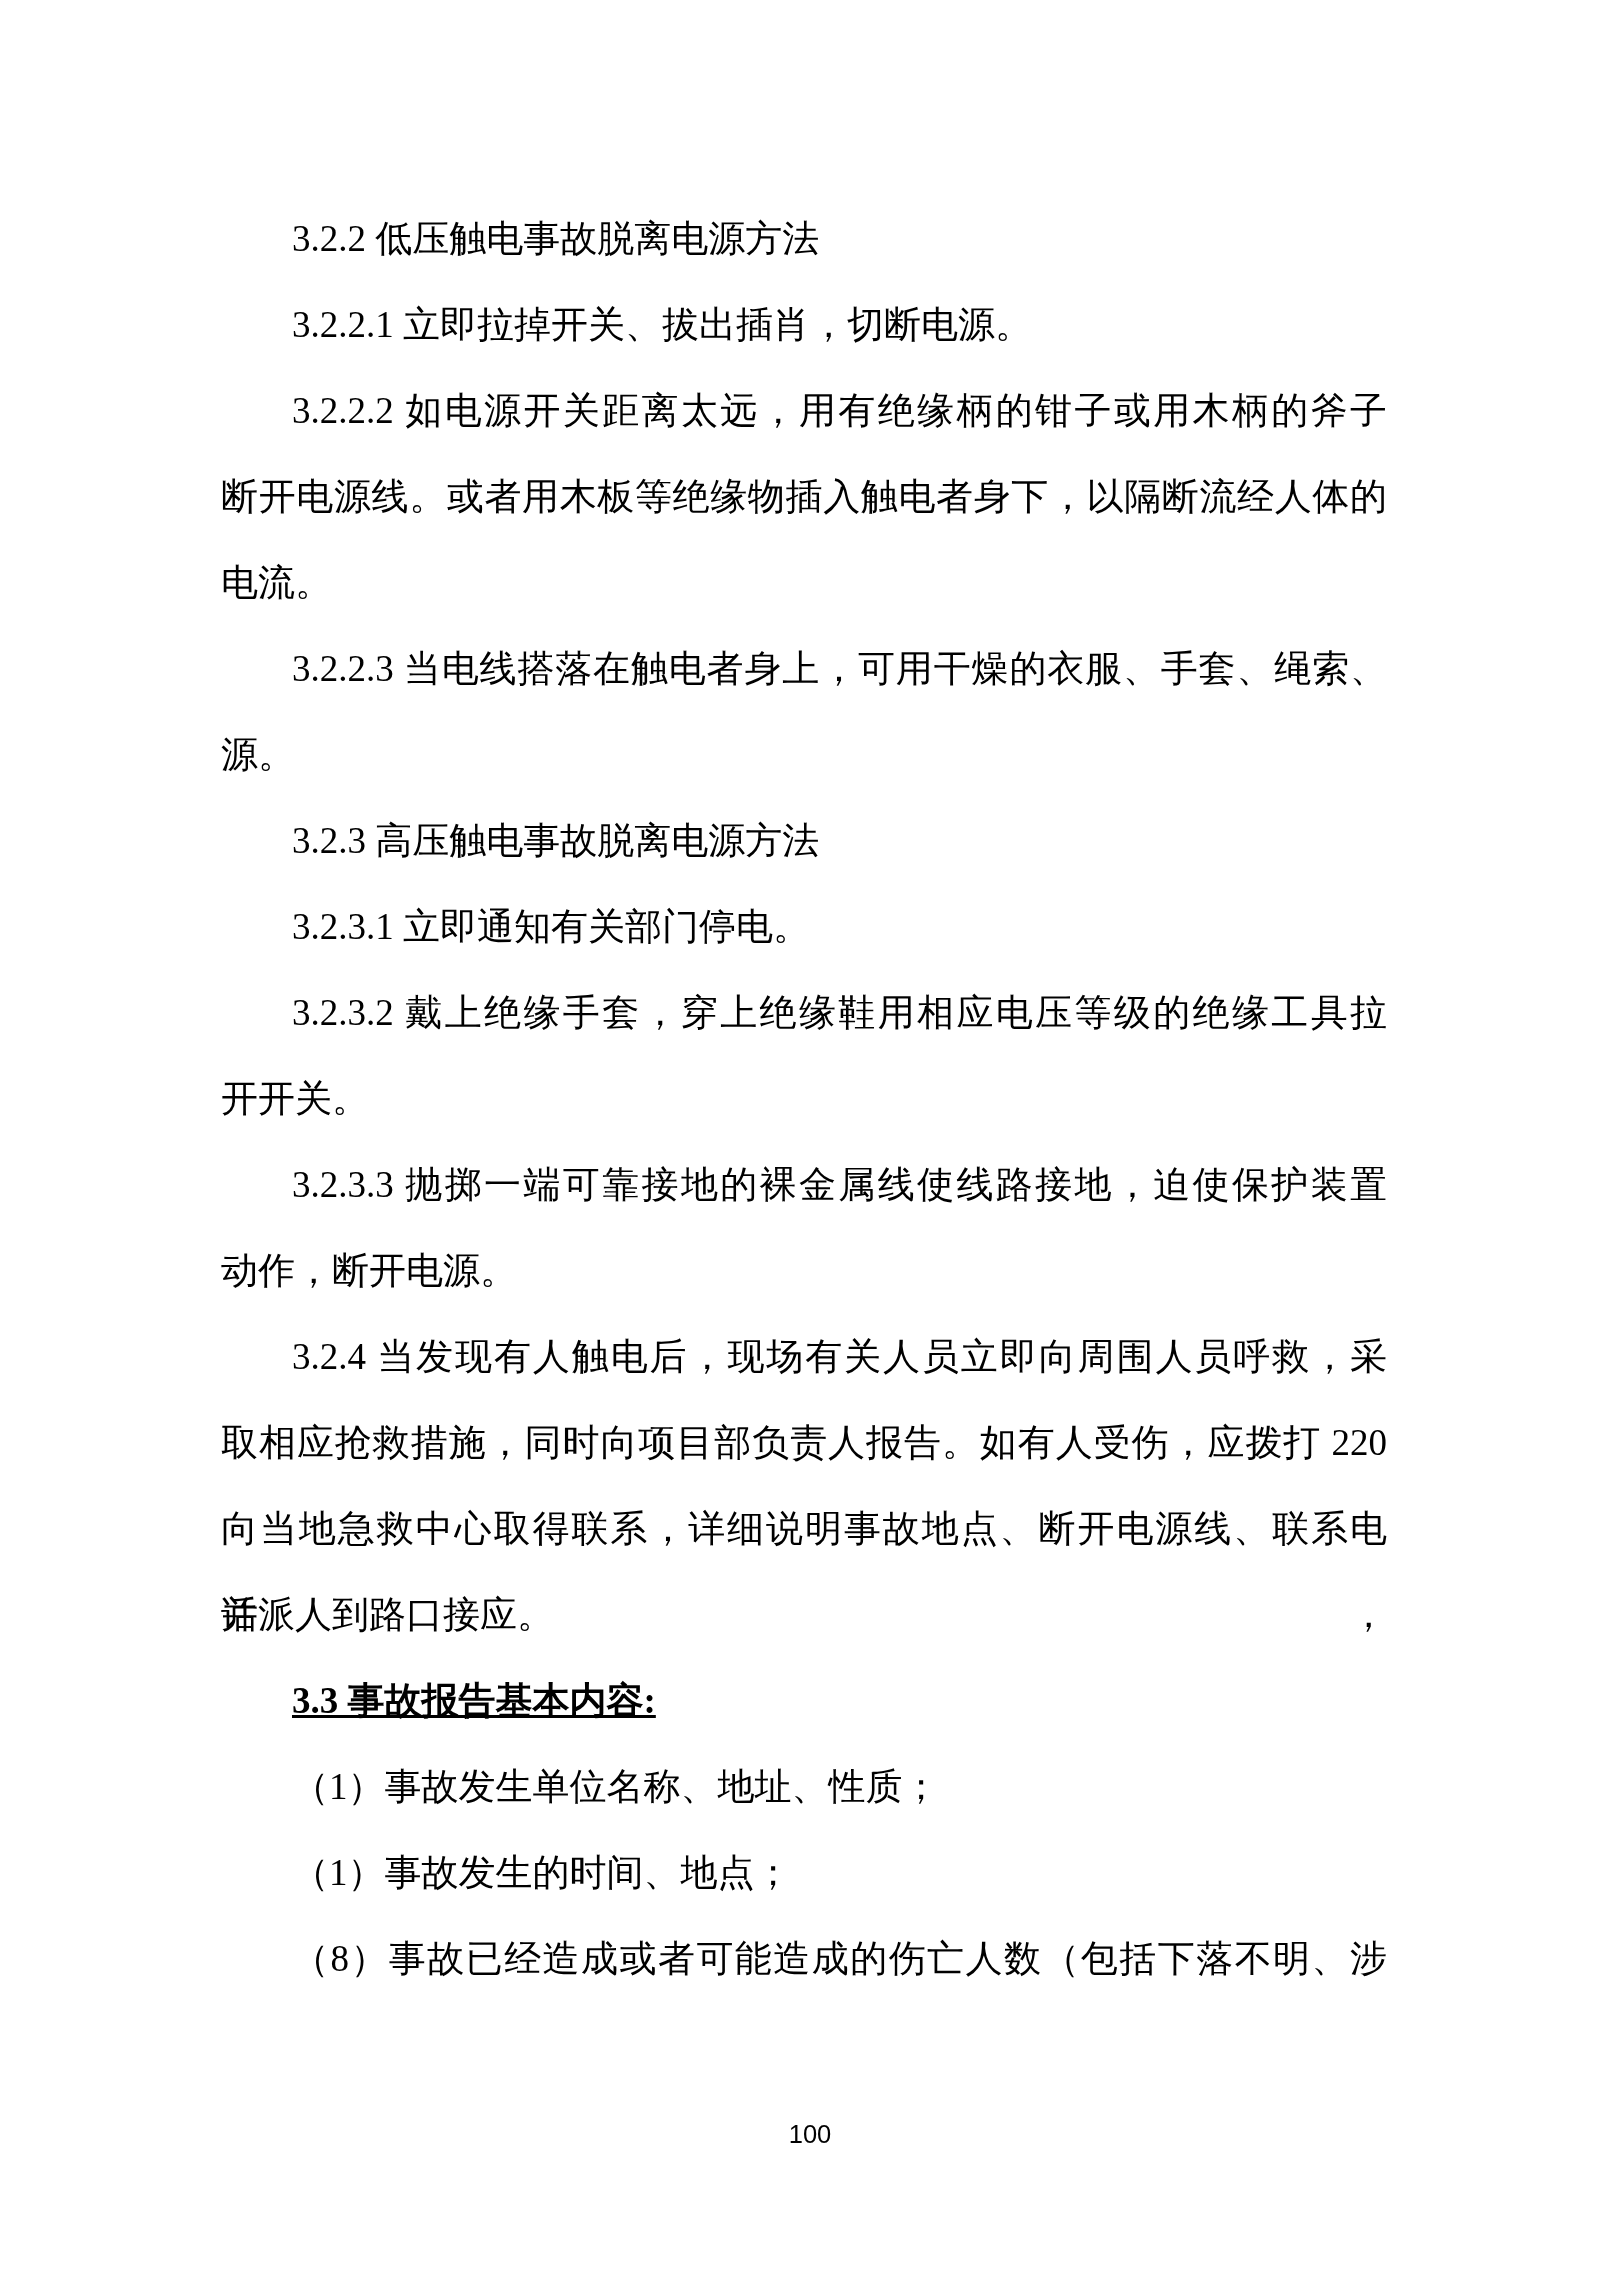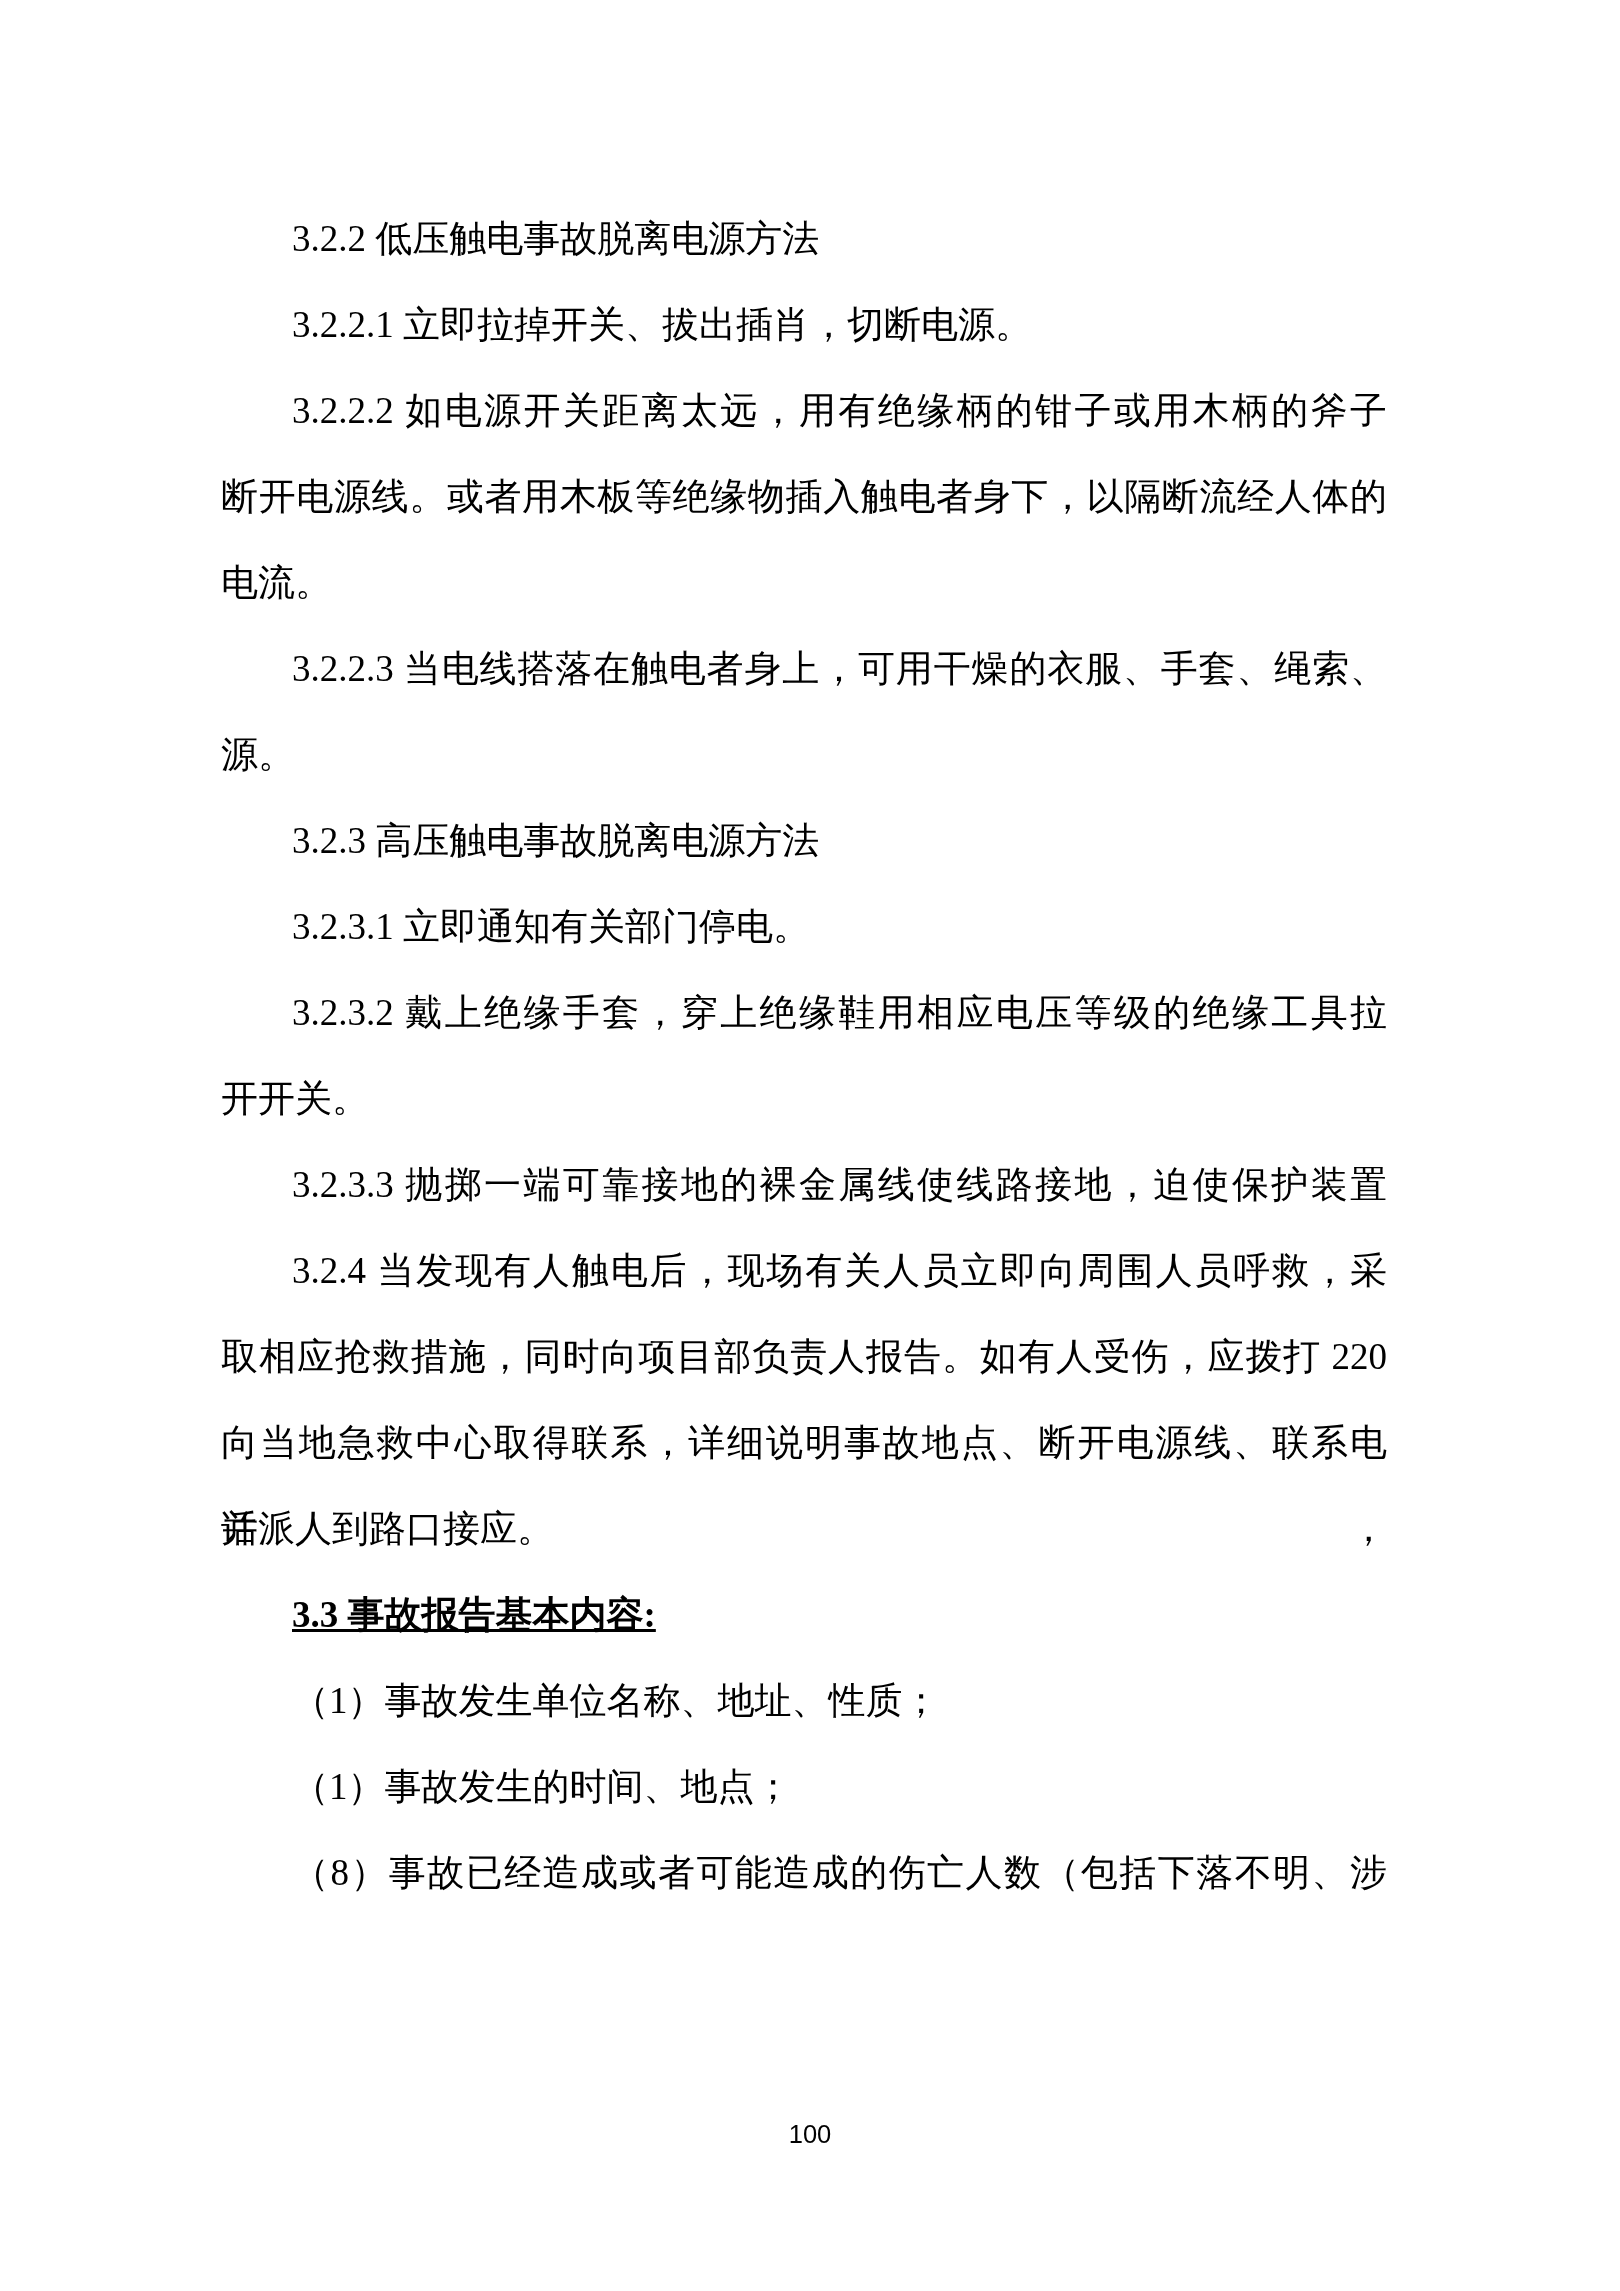--- a/index.html
+++ b/index.html
@@ -65,20 +65,21 @@
     <div class="line indent full">3.2.2.2 如电源开关距离太远，用有绝缘柄的钳子或用木柄的斧子</div>
     <div class="line full">断开电源线。或者用木板等绝缘物插入触电者身下，以隔断流经人体的</div>
     <div class="line">电流。</div>
     <div class="line indent full">3.2.2.3 当电线搭落在触电者身上，可用干燥的衣服、手套、绳索、</div>
     <div class="line">源。</div>
     <div class="line indent">3.2.3 高压触电事故脱离电源方法</div>
     <div class="line indent">3.2.3.1 立即通知有关部门停电。</div>
     <div class="line indent full">3.2.3.2 戴上绝缘手套，穿上绝缘鞋用相应电压等级的绝缘工具拉</div>
     <div class="line">开开关。</div>
     <div class="line indent full">3.2.3.3 抛掷一端可靠接地的裸金属线使线路接地，迫使保护装置</div>
+    <div class="line">动作，断开电源。</div>
     <div class="line indent full">3.2.4 当发现有人触电后，现场有关人员立即向周围人员呼救，采</div>
     <div class="line full">取相应抢救措施，同时向项目部负责人报告。如有人受伤，应拨打 220</div>
     <div class="line full">向当地急救中心取得联系，详细说明事故地点、断开电源线、联系电话，</div>
     <div class="line">并派人到路口接应。</div>
     <div class="line indent bold">3.3 事故报告基本内容:</div>
     <div class="line indent">（1）事故发生单位名称、地址、性质；</div>
     <div class="line indent">（1）事故发生的时间、地点；</div>
     <div class="line indent full">（8）事故已经造成或者可能造成的伤亡人数（包括下落不明、涉</div>
   </div>
   <div class="page-number">100</div>

